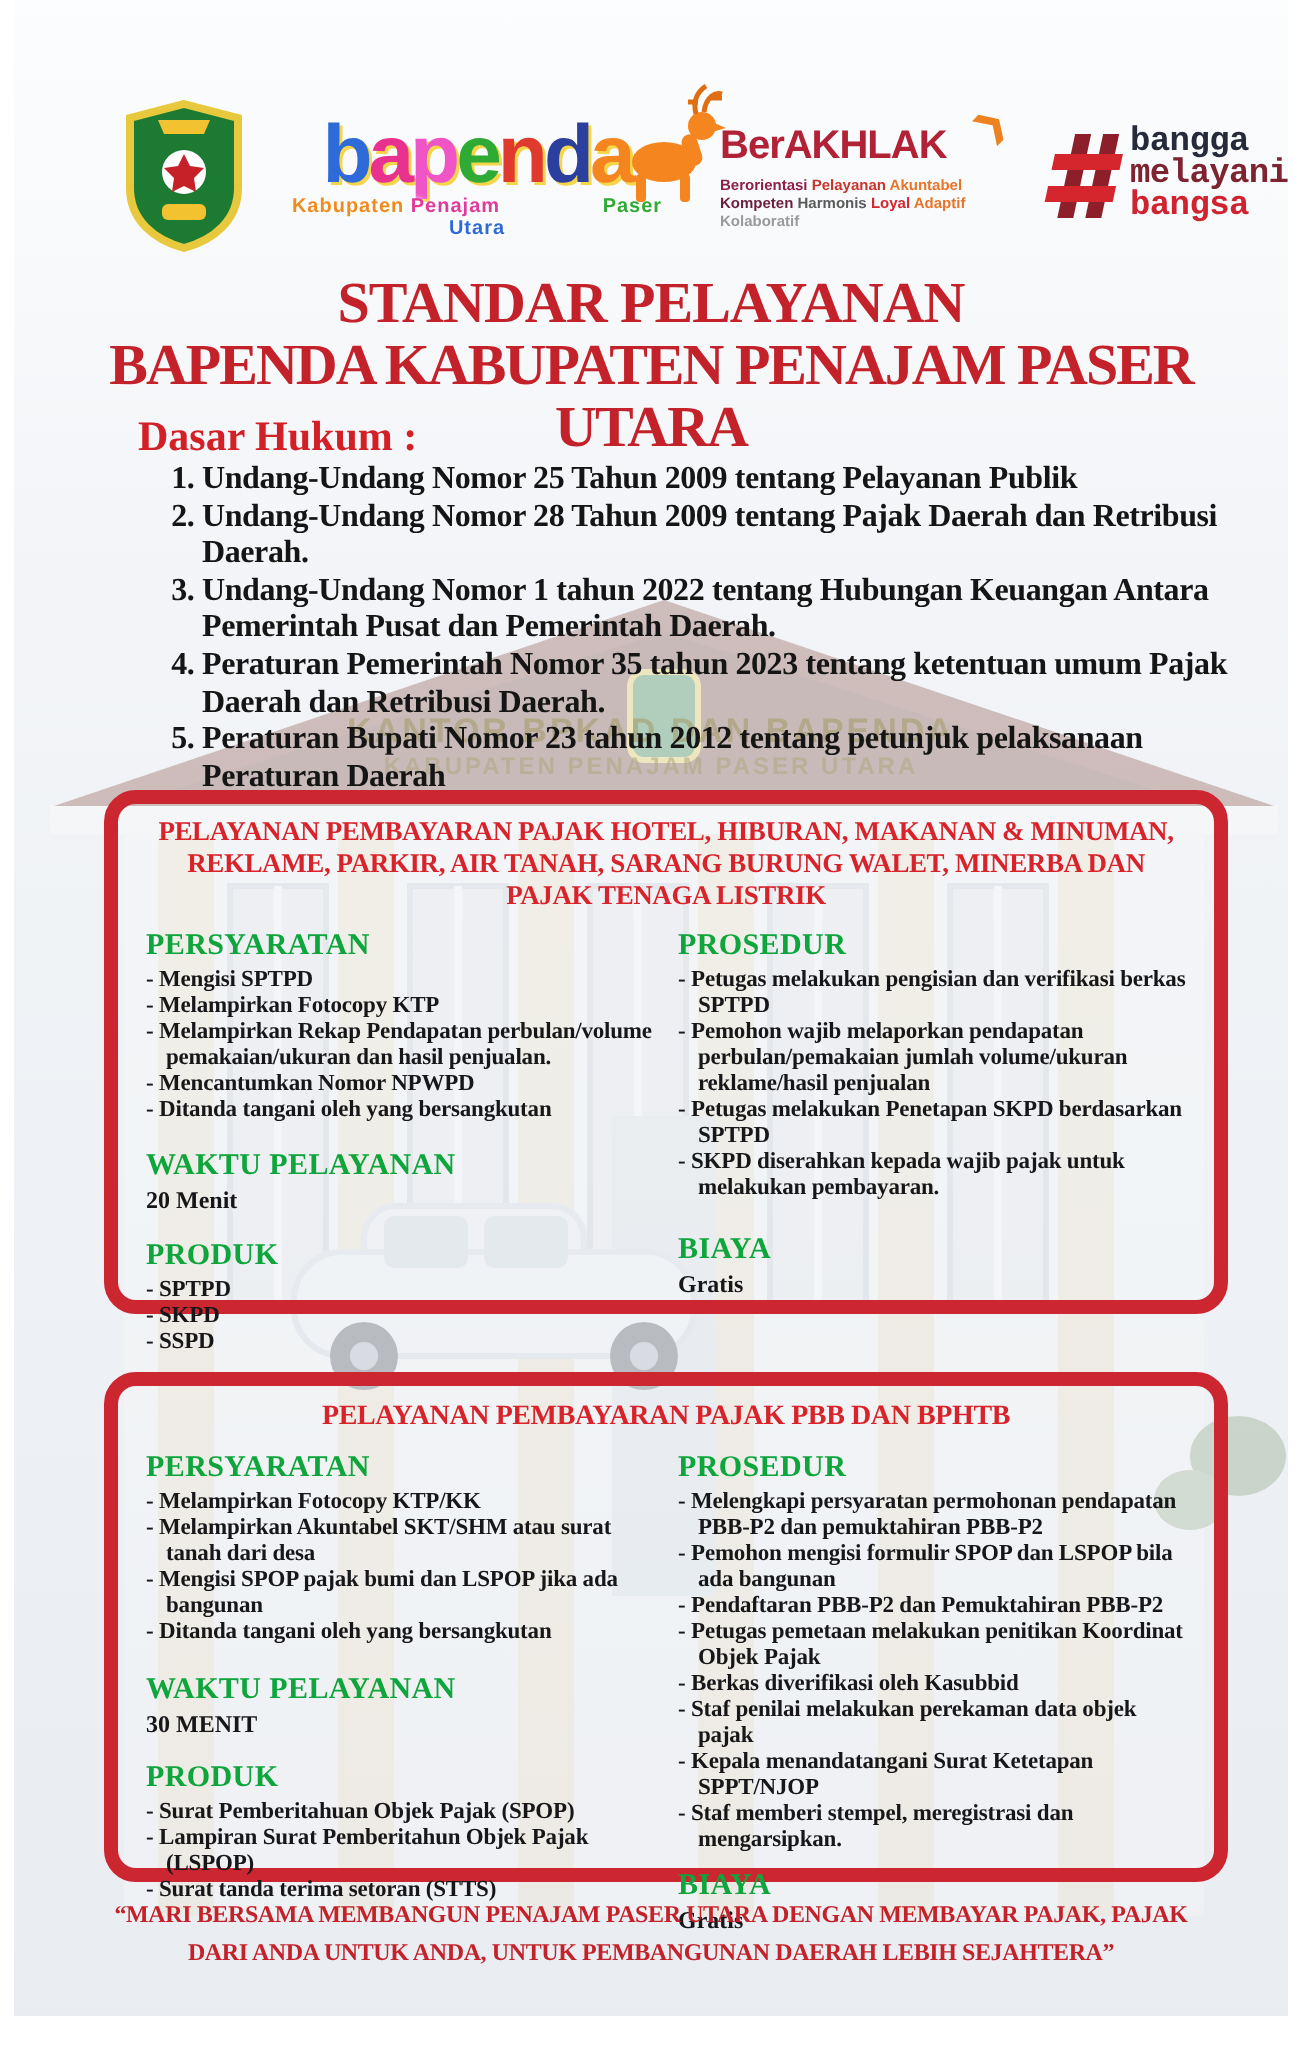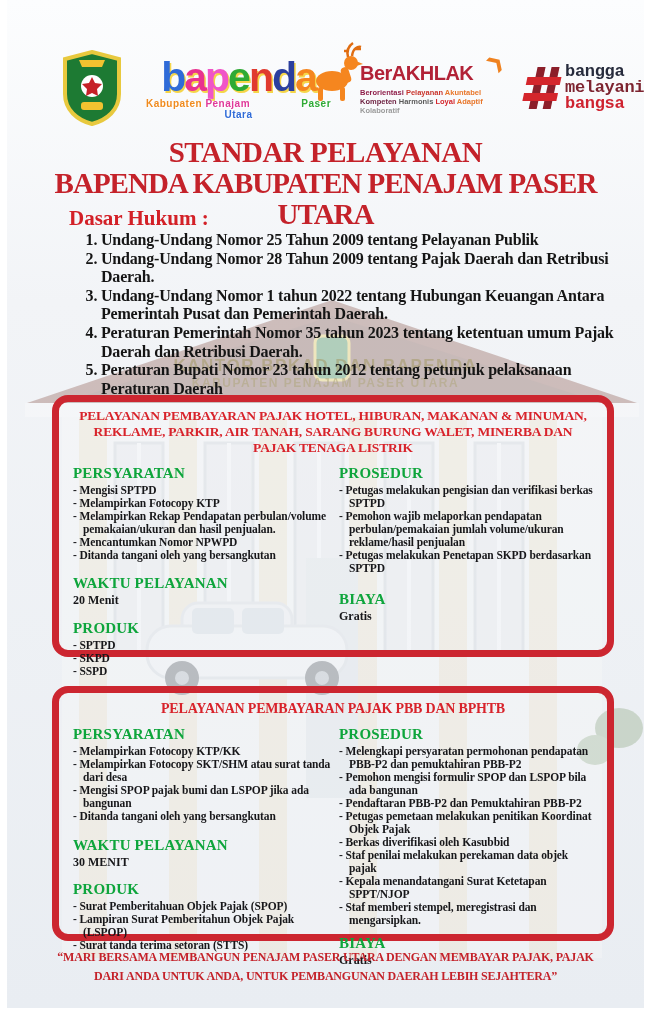--- a/index.html
+++ b/index.html
@@ -222,35 +222,36 @@
             <li>SKPD</li>
             <li>SSPD</li>
           </ul>
       </div>
       <div class="col right">
         <h3 class="green-h">PROSEDUR</h3>
         <ul class="items">
             <li>Petugas melakukan pengisian dan verifikasi berkas SPTPD</li>
             <li>Pemohon wajib melaporkan pendapatan perbulan/pemakaian jumlah volume/ukuran reklame/hasil penjualan</li>
             <li>Petugas melakukan Penetapan SKPD berdasarkan SPTPD</li>
+            <li>SKPD diserahkan kepada wajib pajak untuk melakukan pembayaran.</li>
           </ul>
         <h3 class="green-h" style="margin-top:16px">BIAYA</h3>
         <div class="val">Gratis</div>
       </div>
     </div>
   </section>
 
   <section class="svc-box" id="box2">
     <h2 class="svc-title">PELAYANAN PEMBAYARAN PAJAK PBB DAN BPHTB</h2>
     <div class="cols">
       <div class="col left">
         <h3 class="green-h">PERSYARATAN</h3>
         <ul class="items">
             <li>Melampirkan Fotocopy KTP/KK</li>
-            <li>Melampirkan Fotocopy SKT/SHM atau surat tanda dari desa</li>
+            <li>Melampirkan Akuntabel SKT/SHM atau surat tanah dari desa</li>
             <li>Mengisi SPOP pajak bumi dan LSPOP jika ada bangunan</li>
             <li>Ditanda tangani oleh yang bersangkutan</li>
           </ul>
         <h3 class="green-h" style="margin-top:14px">WAKTU PELAYANAN</h3>
         <div class="val">30 MENIT</div>
         <h3 class="green-h" style="margin-top:12px">PRODUK</h3>
         <ul class="items">
             <li>Surat Pemberitahuan Objek Pajak (SPOP)</li>
             <li>Lampiran Surat Pemberitahun Objek Pajak (LSPOP)</li>
             <li>Surat tanda terima setoran (STTS)</li>

